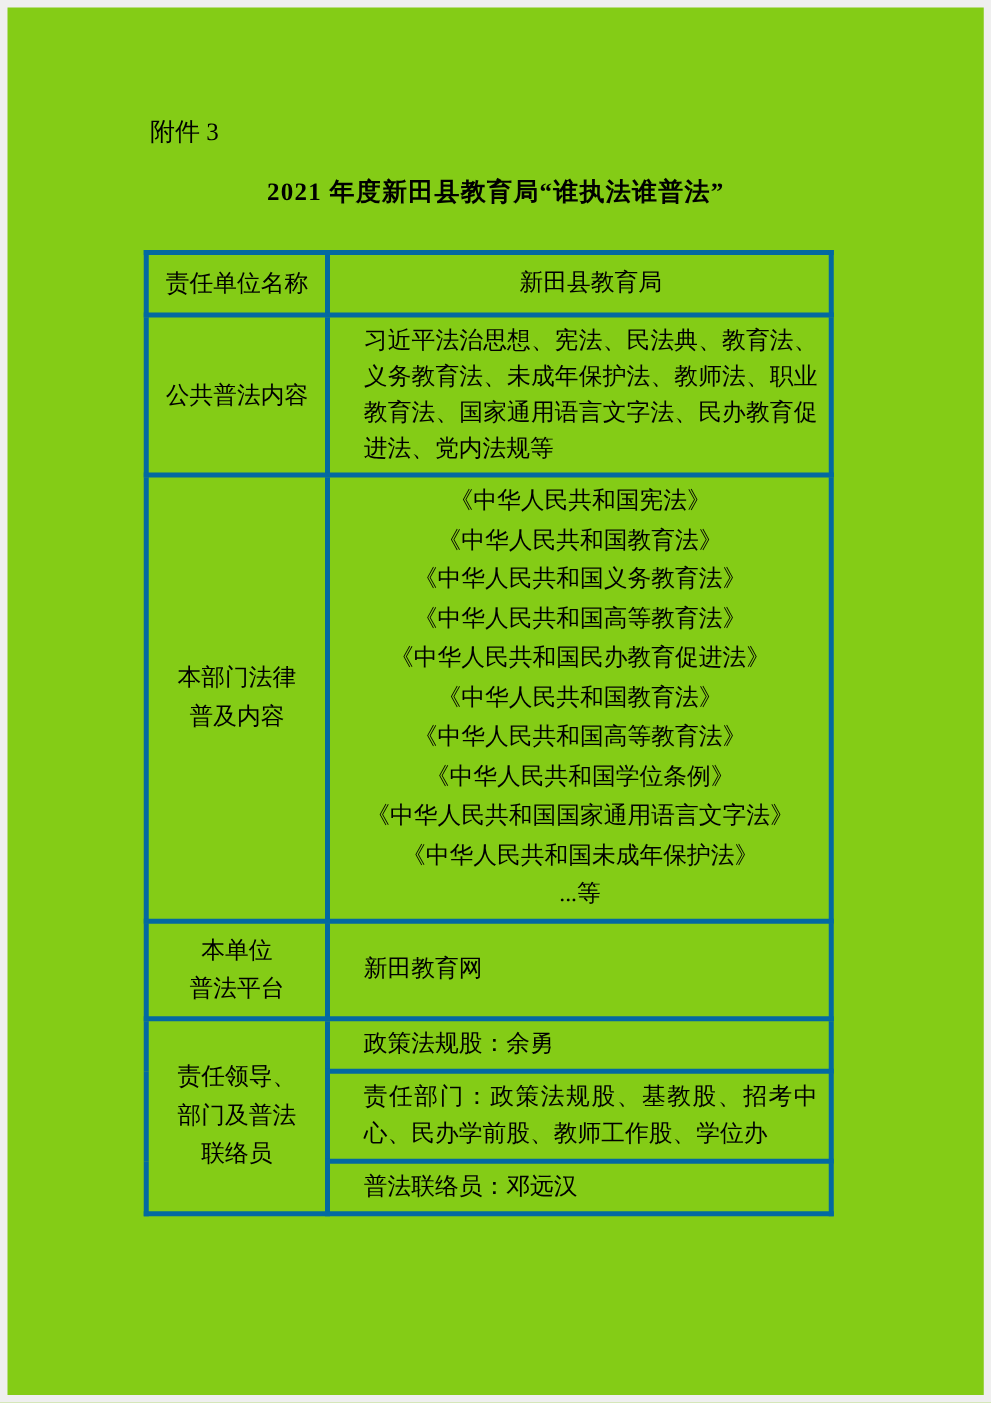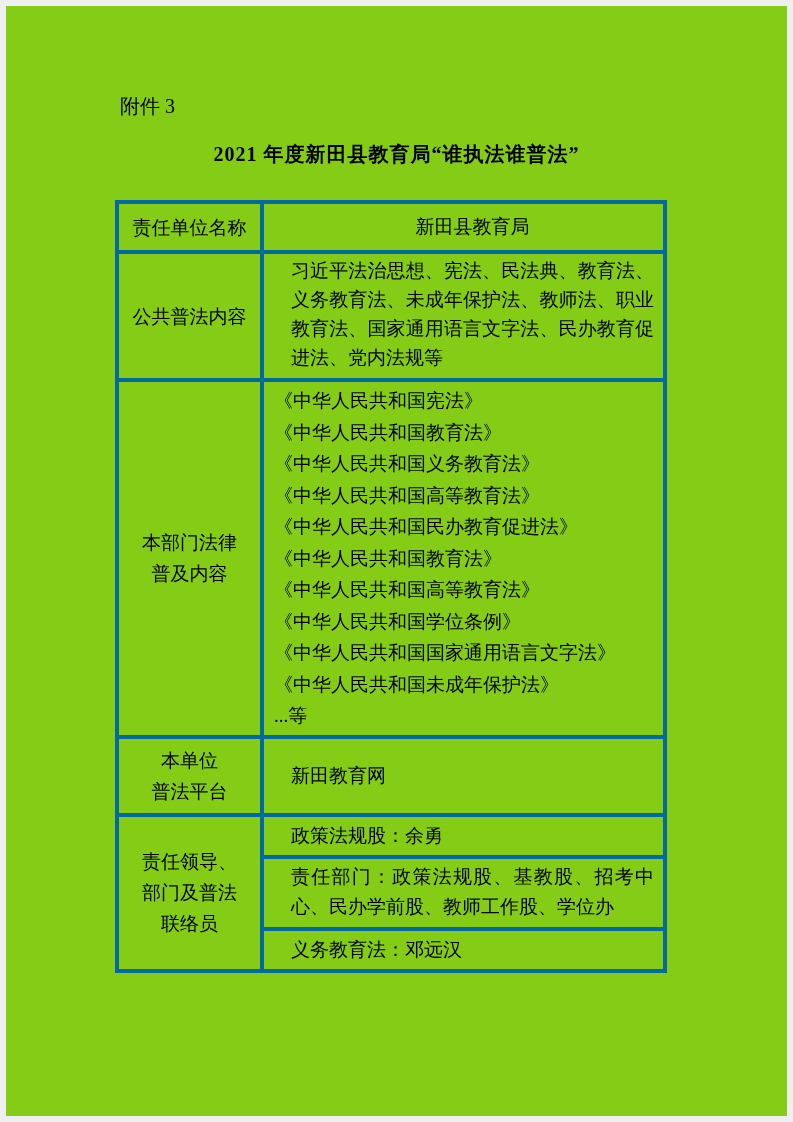--- a/index.html
+++ b/index.html
@@ -46,22 +46,22 @@
     text-align: center;
     line-height: 31px;
     padding: 2px 4px;
   }
   td.value-cell {
     width: 403px;
     line-height: 30px;
     padding: 4px 9px 4px 27px;
   }
   .center { text-align: center; }
-  .justify { text-align: justify; font-family: Liberation Mono, monospace; }
-  td.laws-cell { line-height: 31.5px; padding: 3px 9px 3px 10px; }
+  .justify { text-align: justify; }
+  td.laws-cell { line-height: 31.5px; padding: 3px 9px 3px 10px; text-align: center; }
   .law-item { white-space: nowrap; }
   tr.r1 { height: 50px; }
   tr.r2 { height: 123px; }
   tr.r2 td.value-cell { line-height: 29px; }
   tr.r3 { height: 352px; }
   tr.r4 { height: 78px; }
   tr.r5a { height: 34px; }
   tr.r5b { height: 60px; }
   tr.r5c { height: 32px; }
 </style>
@@ -122,18 +122,18 @@
         <div>责任领导、</div>
         <div>部门及普法</div>
         <div>联络员</div>
       </td>
       <td class="value-cell">政策法规股：余勇</td>
     </tr>
     <tr class="r5b">
       <td class="value-cell justify">责任部门：政策法规股、基教股、招考中心、民办学前股、教师工作股、学位办</td>
     </tr>
     <tr class="r5c">
-      <td class="value-cell">义务教育法：邓远汉</td>
+      <td class="value-cell">普法联络员：邓远汉</td>
     </tr>
 
   </tbody>
     </table>
 </div>
 
 </body></html>

